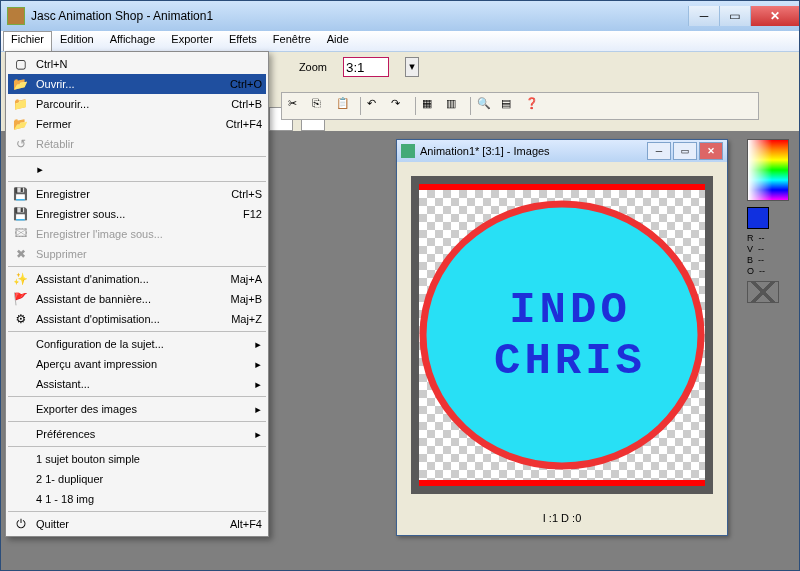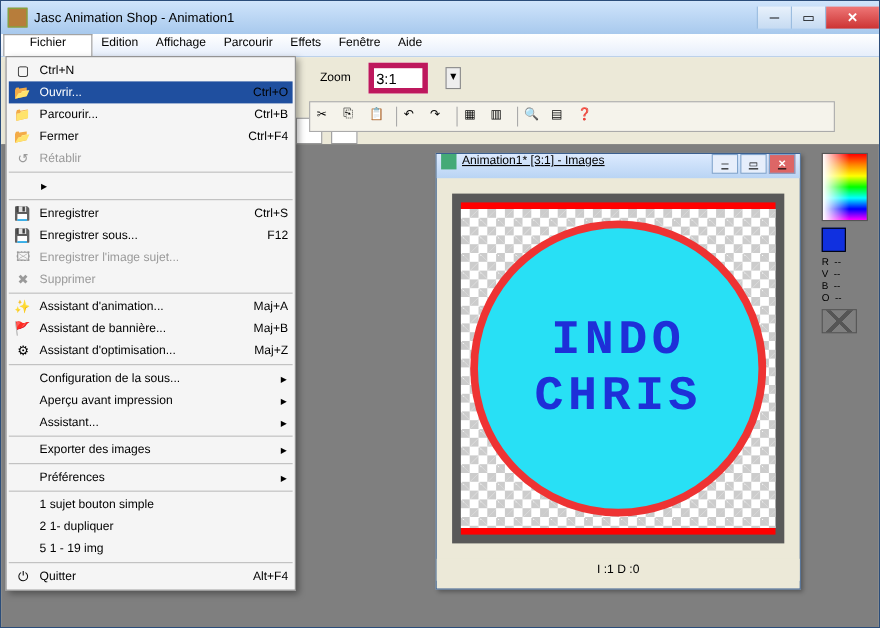--- a/index.html
+++ b/index.html
@@ -8,25 +8,25 @@
   .titlebar{height:30px;background:linear-gradient(#cfe4fb,#a8c9ed);display:flex;align-items:center;padding:0 0 0 6px;}
   .titlebar .appicon{width:16px;height:16px;background:#b77d3b;border:1px solid #7a4;position:relative;}
   .titlebar .title{margin-left:6px;font-size:12px;color:#000;}
   .winbtns{margin-left:auto;display:flex;}
   .winbtns div{height:20px;display:flex;align-items:center;justify-content:center;font-size:12px;border-left:1px solid #9bbde0;}
   .winbtns .min,.winbtns .max{width:30px;background:linear-gradient(#e8f1fb,#c6dbf2);}
   .winbtns .close{width:48px;background:linear-gradient(#e77,#c33);color:#fff;font-weight:bold;}
   
   .menubar{height:20px;background:linear-gradient(#fff,#e6eefb);border-bottom:1px solid #b5cde8;display:flex;padding-left:2px;}
   .menubar .item{padding:2px 8px;cursor:default;}
-  .menubar .item.open{background:#fff;border:1px solid #999;border-bottom:none;padding:1px 23px;}
+  .menubar .item.open{background:#fff;border:1px solid #999;border-bottom:none;padding:1px 7px;}
   
   .toolarea{height:80px;border-bottom:1px solid #a7a7a7;background:#ece9d8;position:relative;}
   .zoomgrp{position:absolute;right:380px;top:5px;display:flex;align-items:center;gap:16px;font-size:11px;}
-  .zoomgrp input{width:40px;height:16px;border:5px solid #be185d;}
+  .zoomgrp input{width:40px;height:16px;border:1px solid #be185d;}
   .zoomgrp .dd{width:12px;height:18px;border:1px solid #888;background:#eee;text-align:center;line-height:16px;}
   .tb2{position:absolute;left:280px;top:40px;right:40px;height:26px;border:1px solid #aaa;background:#f5f3eb;display:flex;align-items:center;gap:6px;padding:0 6px;}
   .tb2 .sep{width:1px;height:18px;background:#aaa;}
   .tb2 .ico{width:18px;height:18px;border:none;}
   
   .client{position:absolute;top:130px;left:0;right:0;bottom:0;background:#7f7f7f;}
   
   
   .palette{position:absolute;right:8px;top:138px;width:44px;}
   .rainbow{width:40px;height:60px;border:1px solid #555;background:
@@ -42,38 +42,38 @@
   .dropdown .row{height:20px;display:flex;align-items:center;padding:0 4px;cursor:default;position:relative;}
   .dropdown .row .icn{width:18px;height:16px;margin-right:6px;display:flex;align-items:center;justify-content:center;font-size:12px;}
   .dropdown .row .lbl{flex:1;}
   .dropdown .row .sc{color:#000;}
   .dropdown .row .arr{width:8px;text-align:center;}
   .dropdown .row.hl{background:#1f4f9f;color:#fff;}
   .dropdown .row.dis{color:#9a9a9a;}
   .dropdown hr{border:none;border-top:1px solid #bdbdbd;margin:2px 0;}
   
   .docwin{position:absolute;left:395px;top:138px;width:330px;height:395px;background:#ece9d8;border:1px solid #3b5f8f;box-shadow:2px 2px 4px rgba(0,0,0,.3);}
-  .docwin .dtb{height:22px;background:linear-gradient(#dceafe,#b9d4f4);display:flex;padding:0 4px;font-size:11px;text-decoration:underline;}
+  .docwin .dtb{height:22px;background:linear-gradient(#dceafe,#b9d4f4);display:flex;align-items:center;padding:0 4px;font-size:11px;}
   .docwin .dtb .di{width:14px;height:14px;background:#4a7;}
   .docwin .dtb .wb{margin-left:auto;display:flex;gap:2px;}
   .docwin .dtb .wb div{width:22px;height:16px;border:1px solid #7fa3cc;background:#e6eefb;font-size:9px;display:flex;align-items:center;justify-content:center;}
   .docwin .dtb .wb .cx{background:#d66;color:#fff;font-weight:bold;}
   .docwin .frame{margin:14px;background:#595959;padding:8px;}
   .docwin .stripe{height:6px;background:#f00;}
   .docwin .checker{height:290px;position:relative;
     background-color:#fff;
     background-image:
       linear-gradient(45deg,#ccc 25%,transparent 25%),
       linear-gradient(-45deg,#ccc 25%,transparent 25%),
       linear-gradient(45deg,transparent 75%,#ccc 75%),
       linear-gradient(-45deg,transparent 75%,#ccc 75%);
     background-size:16px 16px;
     background-position:0 0,0 8px,8px -8px,-8px 0;}
   .circle{position:absolute;left:50%;top:50%;width:255px;height:255px;transform:translate(-50%,-50%);
-    border-radius:50%;background:#28e0f5;border:7px solid #e33;display:flex;flex-direction:column;align-items:center;justify-content:center;}
+    border-radius:50%;background:#28e0f5;border:7px solid #e33;display:flex;flex-direction:column;align-items:center;justify-content:center;padding-left:16px;}
   .circle span{font-family:"Courier New",monospace;font-size:44px;font-weight:bold;color:#1e2fd8;letter-spacing:4px;line-height:1.15;}
   .docwin .status{text-align:center;font-size:11px;padding:4px 0;background:#ece9d8;}
   
   .miniico{position:absolute;top:55px;left:268px;width:22px;height:22px;border:1px solid #999;background:#fff;}
   .miniico2{left:300px;}
 </style>
 </head>
 <body>
 
 <div class="window">
@@ -85,21 +85,21 @@
       <div class="min">─</div>
       <div class="max">▭</div>
       <div class="close">✕</div>
     </div>
   </div>
 
   <div class="menubar">
     <div class="item open"><span>Fichier</span></div>
     <div class="item"><span>Edition</span></div>
     <div class="item"><span>Affichage</span></div>
-    <div class="item"><span>Parcourir</span></div>
+    <div class="item"><span>Exporter</span></div>
     <div class="item"><span>Effets</span></div>
     <div class="item"><span>Fenêtre</span></div>
     <div class="item"><span>Aide</span></div>
   </div>
 
   <div class="toolarea">
     <div class="miniico"></div>
     <div class="miniico miniico2"></div>
     <div class="zoomgrp">
       <span>Zoom</span>
@@ -170,21 +170,21 @@
       <div class="lbl">Enregistrer</div>
       <div class="sc">Ctrl+S</div>
     </div>
     <div class="row">
       <div class="icn">💾</div>
       <div class="lbl">Enregistrer sous...</div>
       <div class="sc">F12</div>
     </div>
     <div class="row dis">
       <div class="icn">🖾</div>
-      <div class="lbl">Enregistrer l'image sujet...</div>
+      <div class="lbl">Enregistrer l'image sous...</div>
     </div>
     <div class="row dis">
       <div class="icn">✖</div>
       <div class="lbl">Supprimer</div>
     </div>
     <hr>
     <div class="row">
       <div class="icn">✨</div>
       <div class="lbl">Assistant d'animation...</div>
       <div class="sc">Maj+A</div>
@@ -195,21 +195,21 @@
       <div class="sc">Maj+B</div>
     </div>
     <div class="row">
       <div class="icn">⚙</div>
       <div class="lbl">Assistant d'optimisation...</div>
       <div class="sc">Maj+Z</div>
     </div>
     <hr>
     <div class="row">
       <div class="icn"></div>
-      <div class="lbl">Configuration de la sous...</div>
+      <div class="lbl">Configuration de la sujet...</div>
       <div class="arr">▸</div>
     </div>
     <div class="row">
       <div class="icn"></div>
       <div class="lbl">Aperçu avant impression</div>
       <div class="arr">▸</div>
     </div>
     <div class="row">
       <div class="icn"></div>
       <div class="lbl">Assistant...</div>
@@ -231,21 +231,21 @@
     <div class="row">
         <div class="icn"></div>
         <div class="lbl">1 sujet bouton simple</div>
       </div>
     <div class="row">
         <div class="icn"></div>
         <div class="lbl">2 1- dupliquer</div>
       </div>
     <div class="row">
         <div class="icn"></div>
-        <div class="lbl">5 1 - 19 img</div>
+        <div class="lbl">4 1 - 18 img</div>
       </div>
     <hr>
     <div class="row">
       <div class="icn">⏻</div>
       <div class="lbl">Quitter</div>
       <div class="sc">Alt+F4</div>
     </div>
   </div>
 
   <div class="docwin">

